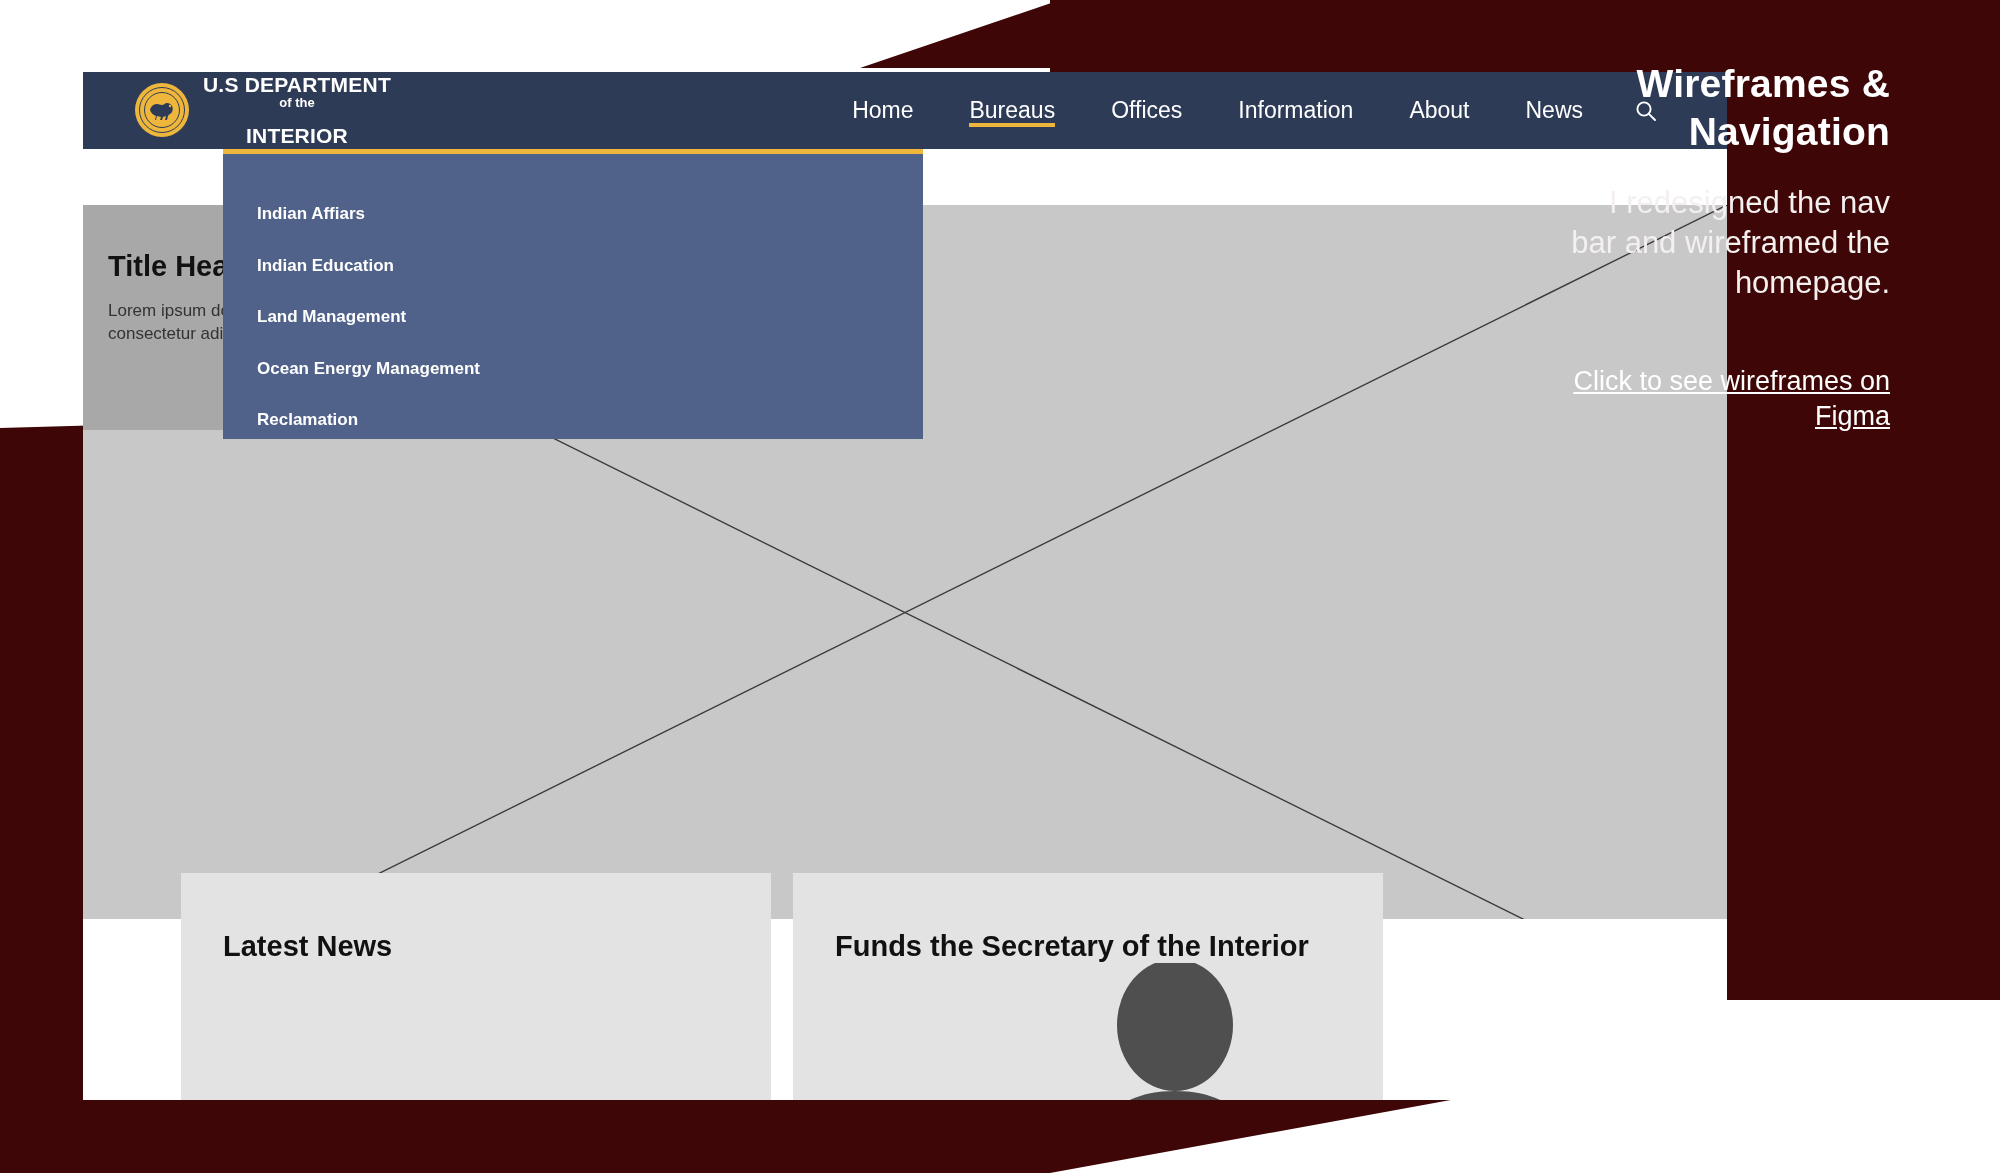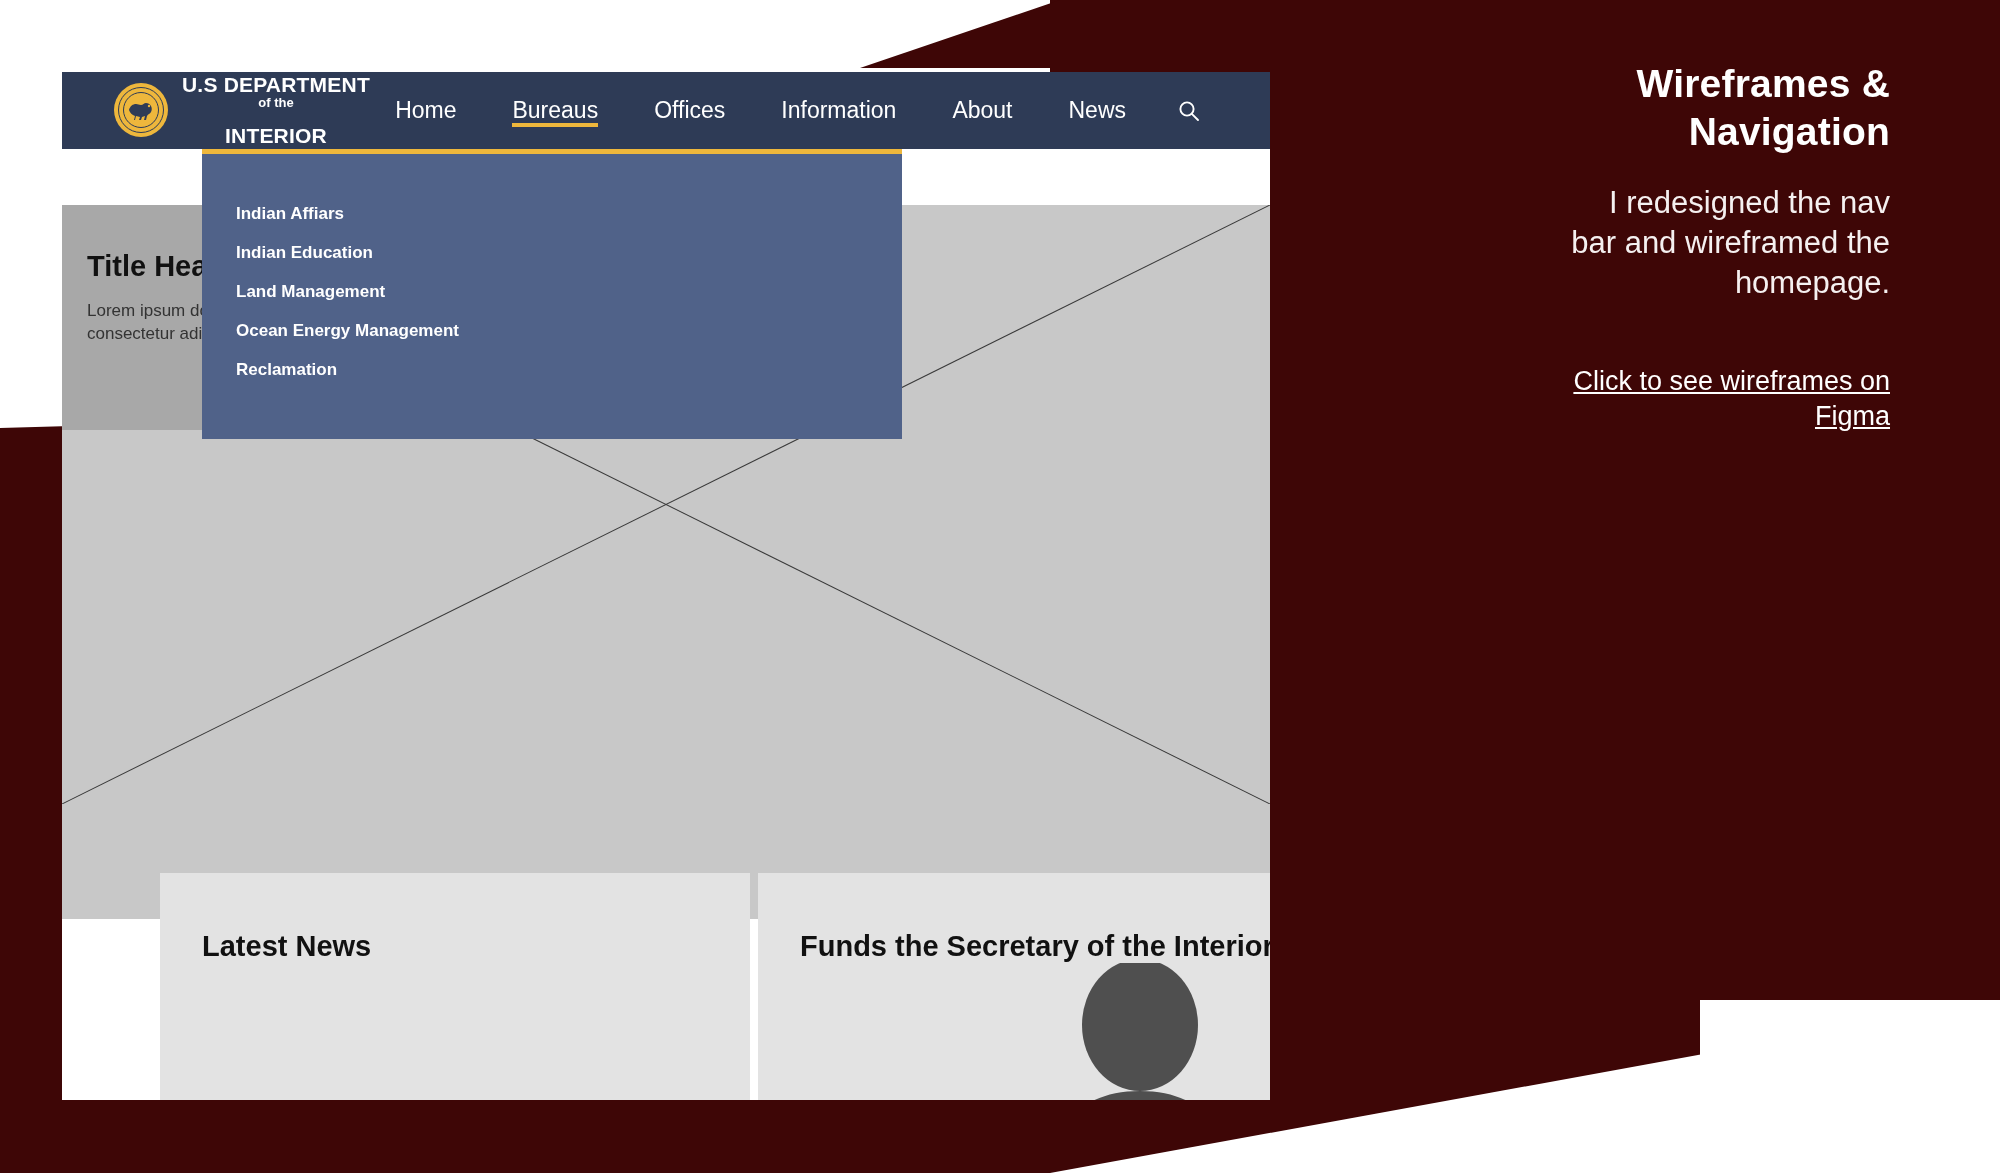--- a/index.html
+++ b/index.html
@@ -32,22 +32,22 @@
     background:#ffffff;
     clip-path: polygon(100% 0, 100% 100%, 0 100%);
   }
   #wedge-bottom-left-white {
     left:1700px; top:1000px; width:300px; height:173px;
     background:#ffffff;
   }
 
   
   #page-mock {
-    position:absolute; left:62px; top:72px;
-    width:1208px; height:1028px;
+    position:absolute; left:83px; top:72px;
+    width:1644px; height:1028px;
     background:#ffffff;
     overflow:hidden;
   }
 
   
   #nav-bar {
     position:relative; height:77px; background:#2e3b56;
     display:flex; align-items:center;
   }
   #brand { display:flex; align-items:center; margin-left:52px; }
@@ -96,22 +96,23 @@
   
   #mega-menu {
     position:absolute; left:140px; top:77px;
     width:700px; height:290px;
     background:#506289;
     border-top:5px solid #eeb73c;
     display:flex; z-index:30;
     padding:38px 0 0 0;
   }
   .mega-col {
-    display:flex; flex-direction:column; gap:0;
+    display:flex; flex-direction:column; gap:12px;
     padding-top:2px;
+    justify-content:space-between;
   }
   #mega-col-left { width:270px; padding-left:34px; }
   #mega-col-right { width:410px; padding-left:34px; border-left:1px solid #8b98b6; }
   .mega-item {
     color:#ffffff; font-size:17px; font-weight:bold;
     line-height:1; padding:11px 0; cursor:pointer; white-space:nowrap;
   }
 
   
   #hero {
@@ -129,21 +130,21 @@
   }
   #hero-title { font-size:29px; font-weight:bold; color:#111111; }
   #hero-body {
     margin-top:17px; font-size:17px; color:#333333; line-height:1.35;
     width:300px;
   }
 
   
   #cards {
     position:absolute; left:0; bottom:-214px; width:100%;
-    display:flex; gap:8px; padding:0 98px; z-index:10;
+    display:flex; gap:22px; padding:0 98px; z-index:10;
   }
   .card {
     background:#e3e3e3; height:260px; position:relative; overflow:hidden;
     flex:0 0 auto;
   }
   #card-news { width:590px; }
   #card-secretary { width:590px; }
   .card-title {
     font-size:29px; font-weight:bold; color:#111111;
     padding:55px 0 0 42px; line-height:1.25; position:relative; z-index:2;

